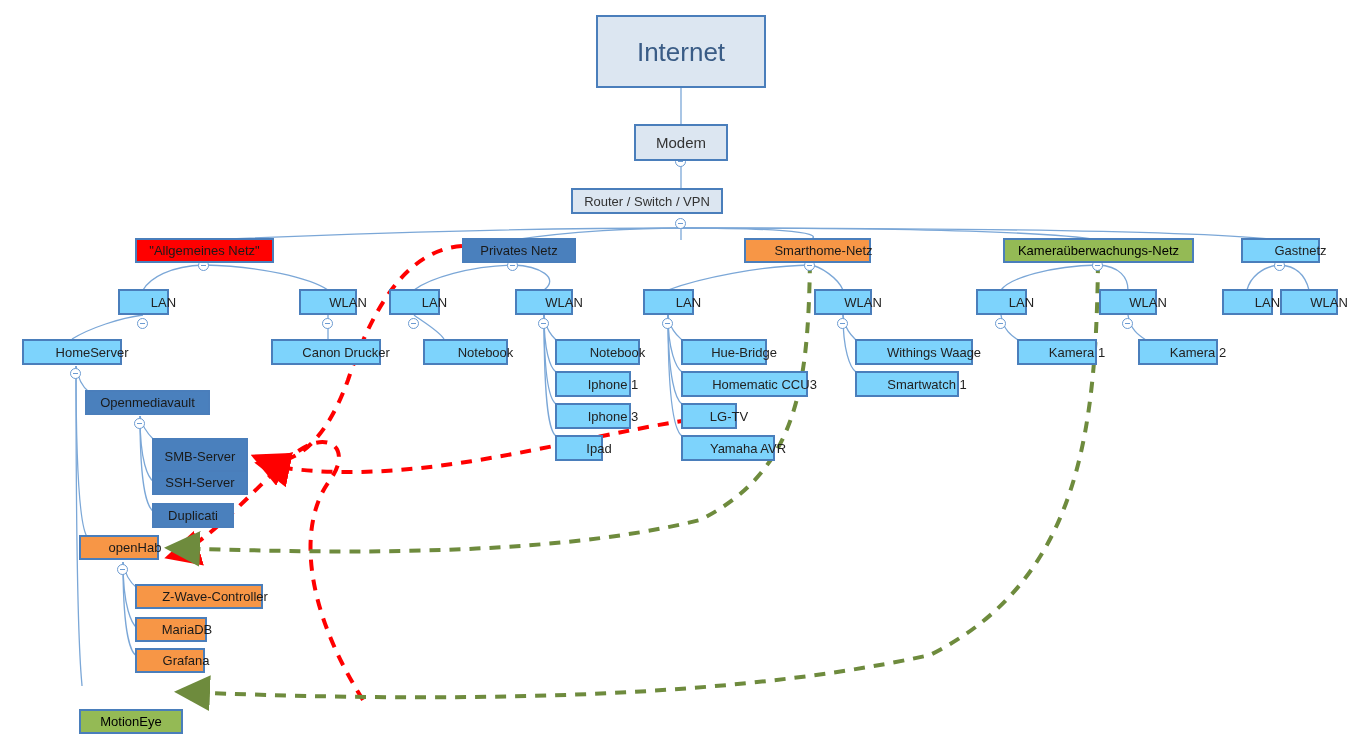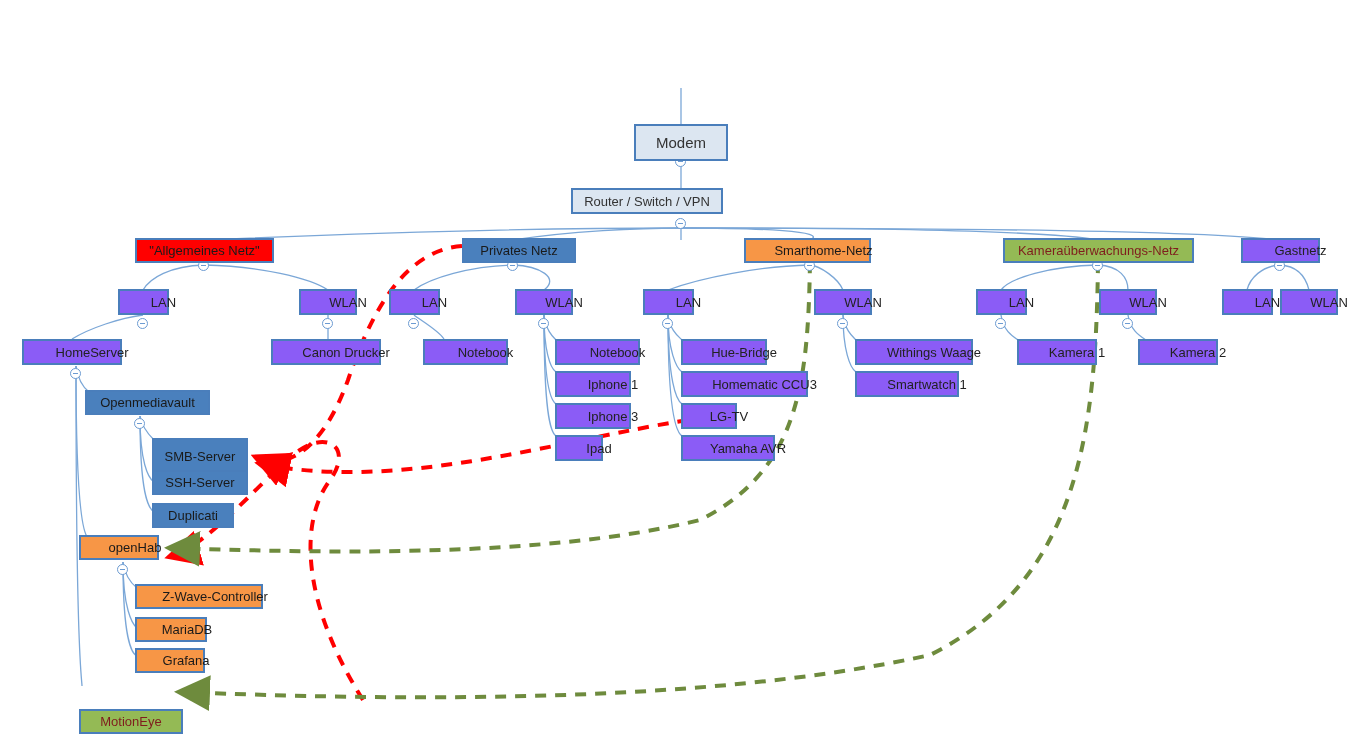--- a/index.html
+++ b/index.html
@@ -6,25 +6,25 @@
   body{width:1371px;height:737px;overflow:hidden;
        font-family:"Liberation Sans","DejaVu Sans",sans-serif;}
   #stage{position:relative;width:1371px;height:737px;}
   #wires{position:absolute;left:0;top:0;width:1371px;height:737px;pointer-events:none;}
   .node{position:absolute;box-sizing:border-box;display:flex;align-items:center;
         justify-content:center;border:2px solid #4A7EBB;white-space:nowrap;
         font-size:13px;line-height:1;color:#222222;}
   
   .t-internet{background:#DCE6F1;border-color:#4A7EBB;color:#3A5C86;font-size:26px;}
   .t-lightblue{background:#DCE6F1;border-color:#4A7EBB;color:#333333;font-size:15px;}
-  .t-grey{background:#8b5cf6;border-color:#4A7EBB;color:#222222;padding-left:40px;}
+  .t-grey{background:#7dd3fc;border-color:#4A7EBB;color:#222222;padding-left:40px;}
   .t-blue{background:#4A80BD;border-color:#4A7EBB;color:#1A1A1A;}
   .t-red{background:#FF0000;border-color:#4A7EBB;color:#1A1A1A;}
   .t-orange{background:#F79646;border-color:#4A7EBB;color:#1A1A1A;padding-left:32px;}
-  .t-green{background:#94BA55;border-color:#4A7EBB;color:#7f1d1d;text-align:right;}
+  .t-green{background:#94BA55;border-color:#4A7EBB;color:#000000;text-align:right;}
   .collapse{position:absolute;width:11px;height:11px;border-radius:50%;
             border:1px solid #6C9BD2;background:#ffffff;box-sizing:border-box;}
   .collapse:after{content:"";position:absolute;left:2px;top:4px;width:5px;height:1px;
             background:#6C9BD2;}
 </style>
 </head>
 <body>
 
 <div id="stage">
 
@@ -132,20 +132,21 @@
   <div class="collapse" style="left:408px;top:318px"></div>
   <div class="collapse" style="left:538px;top:318px"></div>
   <div class="collapse" style="left:662px;top:318px"></div>
   <div class="collapse" style="left:837px;top:318px"></div>
   <div class="collapse" style="left:995px;top:318px"></div>
   <div class="collapse" style="left:1122px;top:318px"></div>
   <div class="collapse" style="left:70px;top:368px"></div>
   <div class="collapse" style="left:134px;top:418px"></div>
   <div class="collapse" style="left:117px;top:564px"></div>
 
+  <div class="node t-internet" style="left:596px;top:15px;width:170px;height:73px">Internet</div>
 
   <div class="node t-lightblue" style="left:634px;top:124px;width:94px;height:37px">Modem</div>
 
   <div class="node t-lightblue" style="left:571px;top:188px;width:152px;height:26px;font-size:13px">Router / Switch / VPN</div>
 
   <div class="node t-red" style="left:135px;top:238px;width:139px;height:25px">"Allgemeines Netz"</div>
   <div class="node t-blue" style="left:462px;top:238px;width:114px;height:25px">Privates Netz</div>
   <div class="node t-orange" style="left:744px;top:238px;width:127px;height:25px">Smarthome-Netz</div>
   <div class="node t-green" style="left:1003px;top:238px;width:191px;height:25px">Kameraüberwachungs-Netz</div>
   <div class="node t-grey" style="left:1241px;top:238px;width:79px;height:25px">Gastnetz</div>

